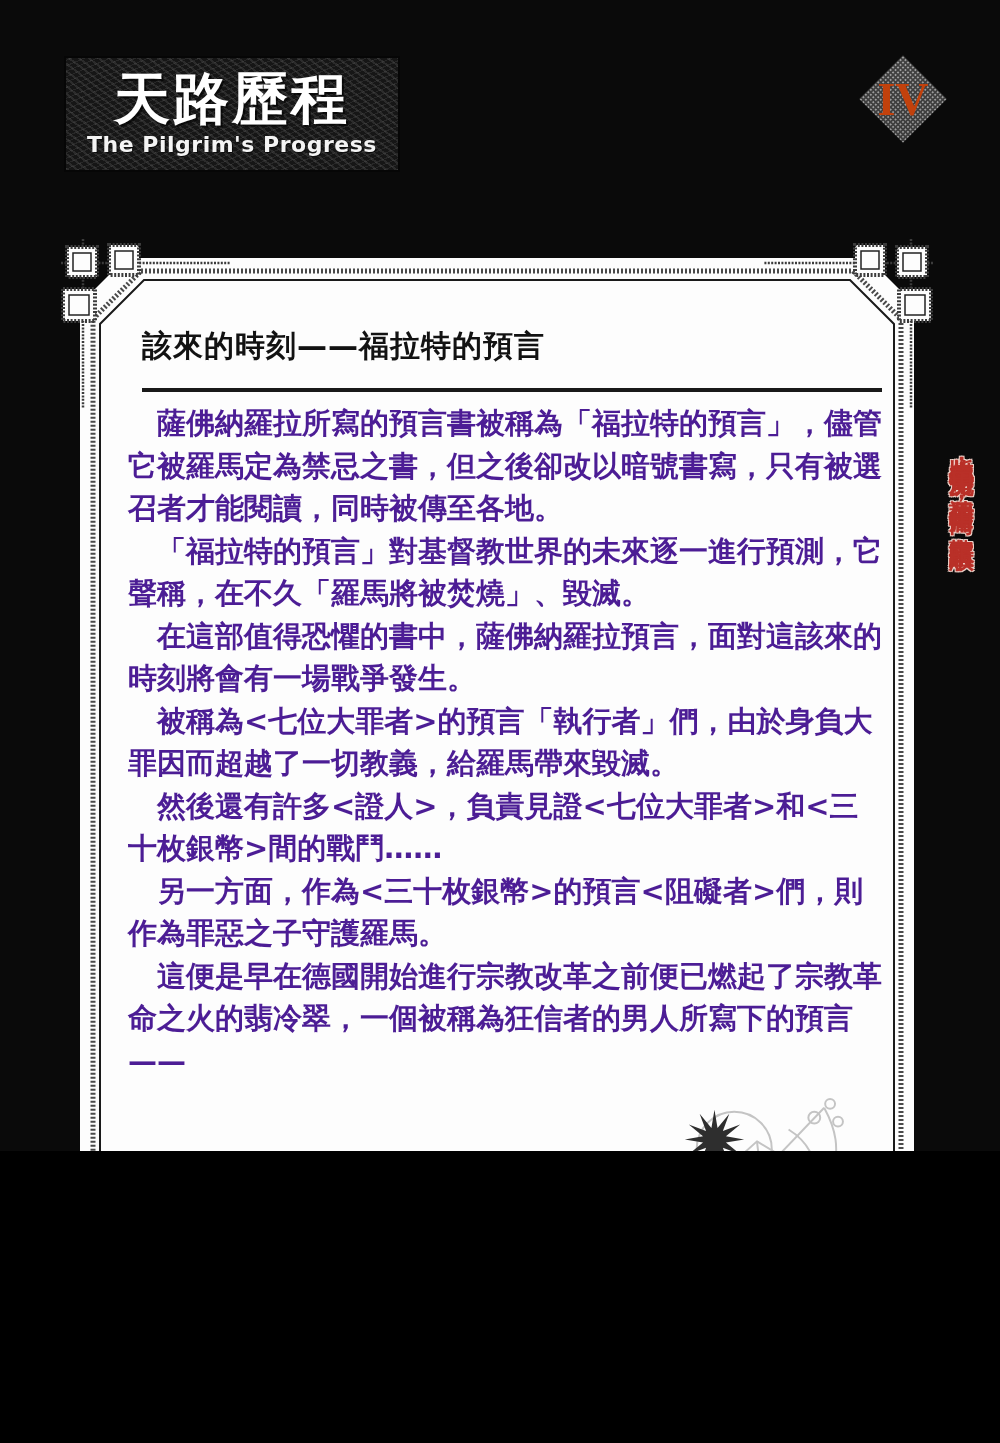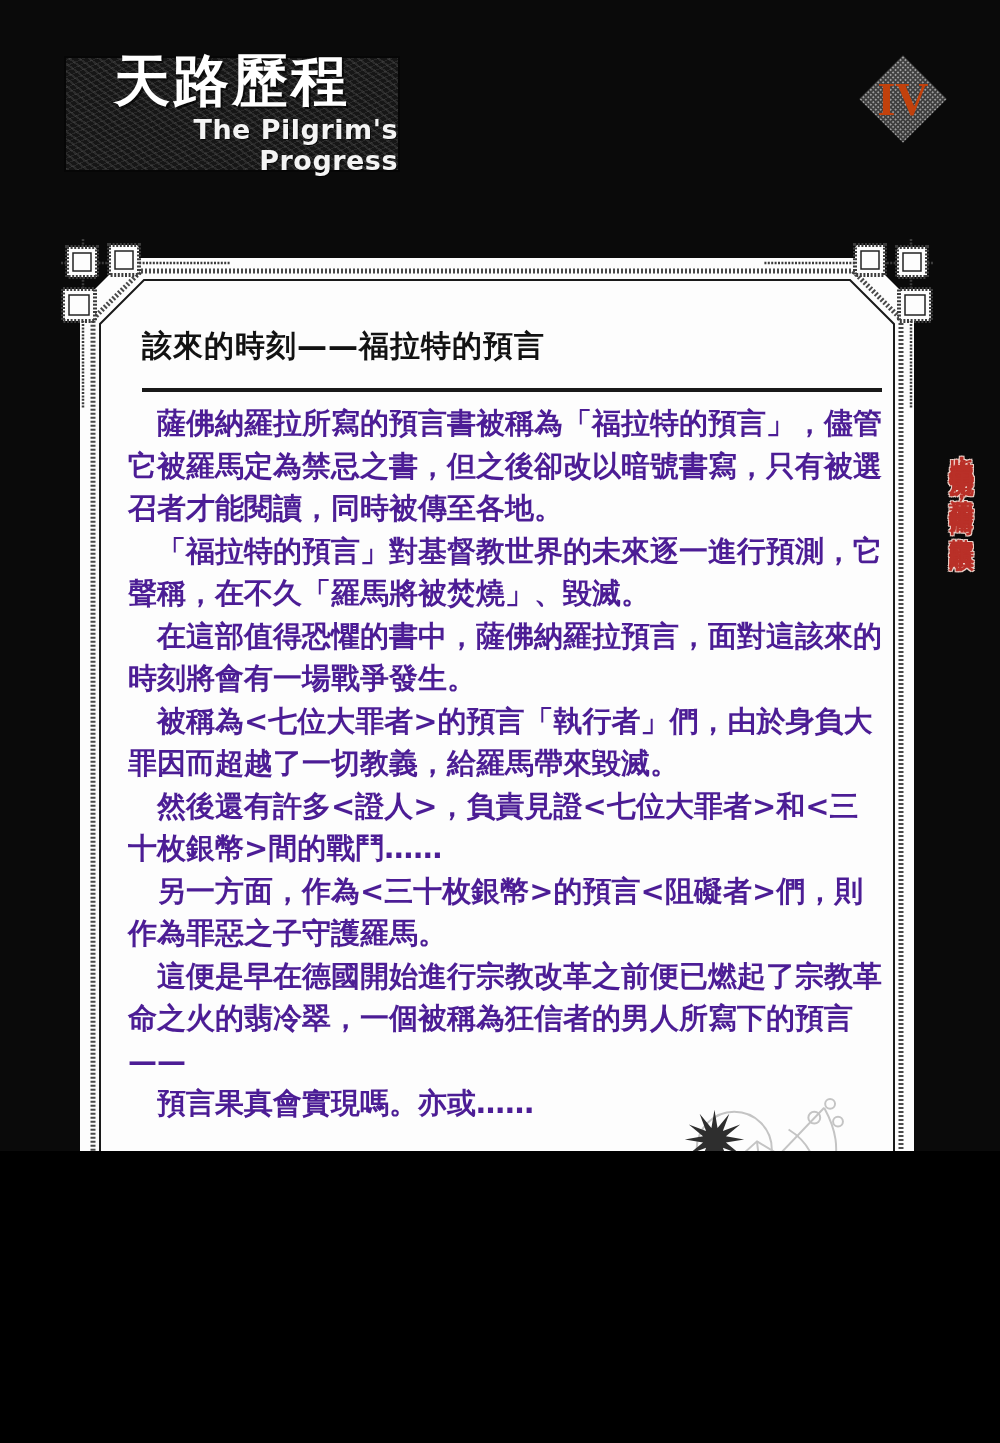--- a/index.html
+++ b/index.html
@@ -8,21 +8,21 @@
 
   
   .logo{position:absolute;left:66px;top:58px;width:332px;height:112px;background:#161616;
         background-image:
           repeating-linear-gradient(37deg, rgba(120,120,120,.22) 0 2px, transparent 2px 6px),
           repeating-linear-gradient(-23deg, rgba(150,150,150,.14) 0 1px, transparent 1px 5px);
         display:flex;flex-direction:column;align-items:center;justify-content:center;
         box-shadow:0 0 0 2px #060606;}
   .logo-title{font-size:56px;font-weight:900;color:#ffffff;line-height:1;letter-spacing:3px;
         text-shadow:2px 2px 0 rgba(0,0,0,.65);}
-  .logo-sub{font-size:27px;font-weight:700;color:#f4f4f4;margin-top:5px;letter-spacing:.5px;
+  .logo-sub{font-size:22px;font-weight:700;color:#f4f4f4;margin-top:5px;letter-spacing:.5px;
         text-shadow:1px 1px 0 rgba(0,0,0,.6);text-align:right;}
 
   
   .badge{position:absolute;left:858px;top:54px;width:90px;height:90px;}
   .badge-diamond{position:absolute;left:14px;top:14px;width:62px;height:62px;transform:rotate(45deg);
         background-color:#3f3f3f;
         background-image:radial-gradient(#9d9d9d .9px, transparent 1.05px);
         background-size:3.5px 3.5px;}
   .badge-text{position:absolute;inset:0;display:flex;align-items:center;justify-content:center;
         font-family:"Liberation Serif",serif;font-weight:700;font-size:46px;color:#c2410c;}
@@ -70,21 +70,20 @@
   <div class="panel">
     <div class="panel-inner">
       <h1 class="panel-heading">該來的時刻——福拉特的預言</h1>
       <p>薩佛納羅拉所寫的預言書被稱為「福拉特的預言」，儘管它被羅馬定為禁忌之書，但之後卻改以暗號書寫，只有被選召者才能閱讀，同時被傳至各地。</p>
       <p>「福拉特的預言」對基督教世界的未來逐一進行預測，它聲稱，在不久「羅馬將被焚燒」、毀滅。</p>
       <p>在這部值得恐懼的書中，薩佛納羅拉預言，面對這該來的時刻將會有一場戰爭發生。</p>
       <p>被稱為&lt;七位大罪者&gt;的預言「執行者」們，由於身負大罪因而超越了一切教義，給羅馬帶來毀滅。</p>
       <p>然後還有許多&lt;證人&gt;，負責見證&lt;七位大罪者&gt;和&lt;三十枚銀幣&gt;間的戰鬥……</p>
       <p>另一方面，作為&lt;三十枚銀幣&gt;的預言&lt;阻礙者&gt;們，則作為罪惡之子守護羅馬。</p>
       <p>這便是早在德國開始進行宗教改革之前便已燃起了宗教革命之火的翡冷翠，一個被稱為狂信者的男人所寫下的預言——</p>
-      <p>預言果真會實現嗎。亦或……</p>
     </div>
   </div>
 
   <svg class="frame" viewBox="0 0 885 1132" aria-hidden="true">
     <defs>
       <g id="crn">
         <line x1="-10" y1="-32" x2="-10" y2="138" stroke="#3c3c3c" stroke-width="2.5" stroke-dasharray="2 1.4"></line>
         <line x1="-32" y1="-8" x2="138" y2="-8" stroke="#3c3c3c" stroke-width="2.5" stroke-dasharray="2 1.4"></line>
         <rect x="-26" y="-24" width="30" height="30" fill="#fdfdfd" stroke="#3c3c3c" stroke-width="4" stroke-dasharray="2 1.6"></rect>
         <rect x="-20" y="-18" width="18" height="18" fill="none" stroke="#222" stroke-width="1.5"></rect>

